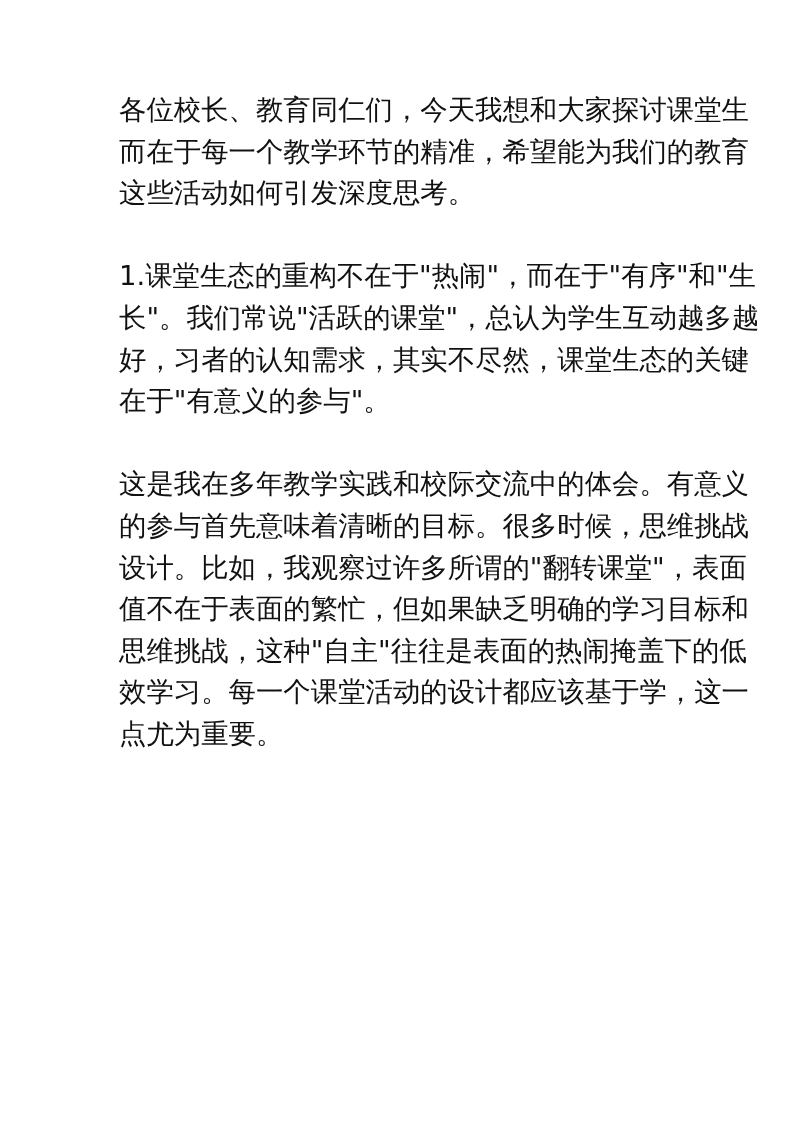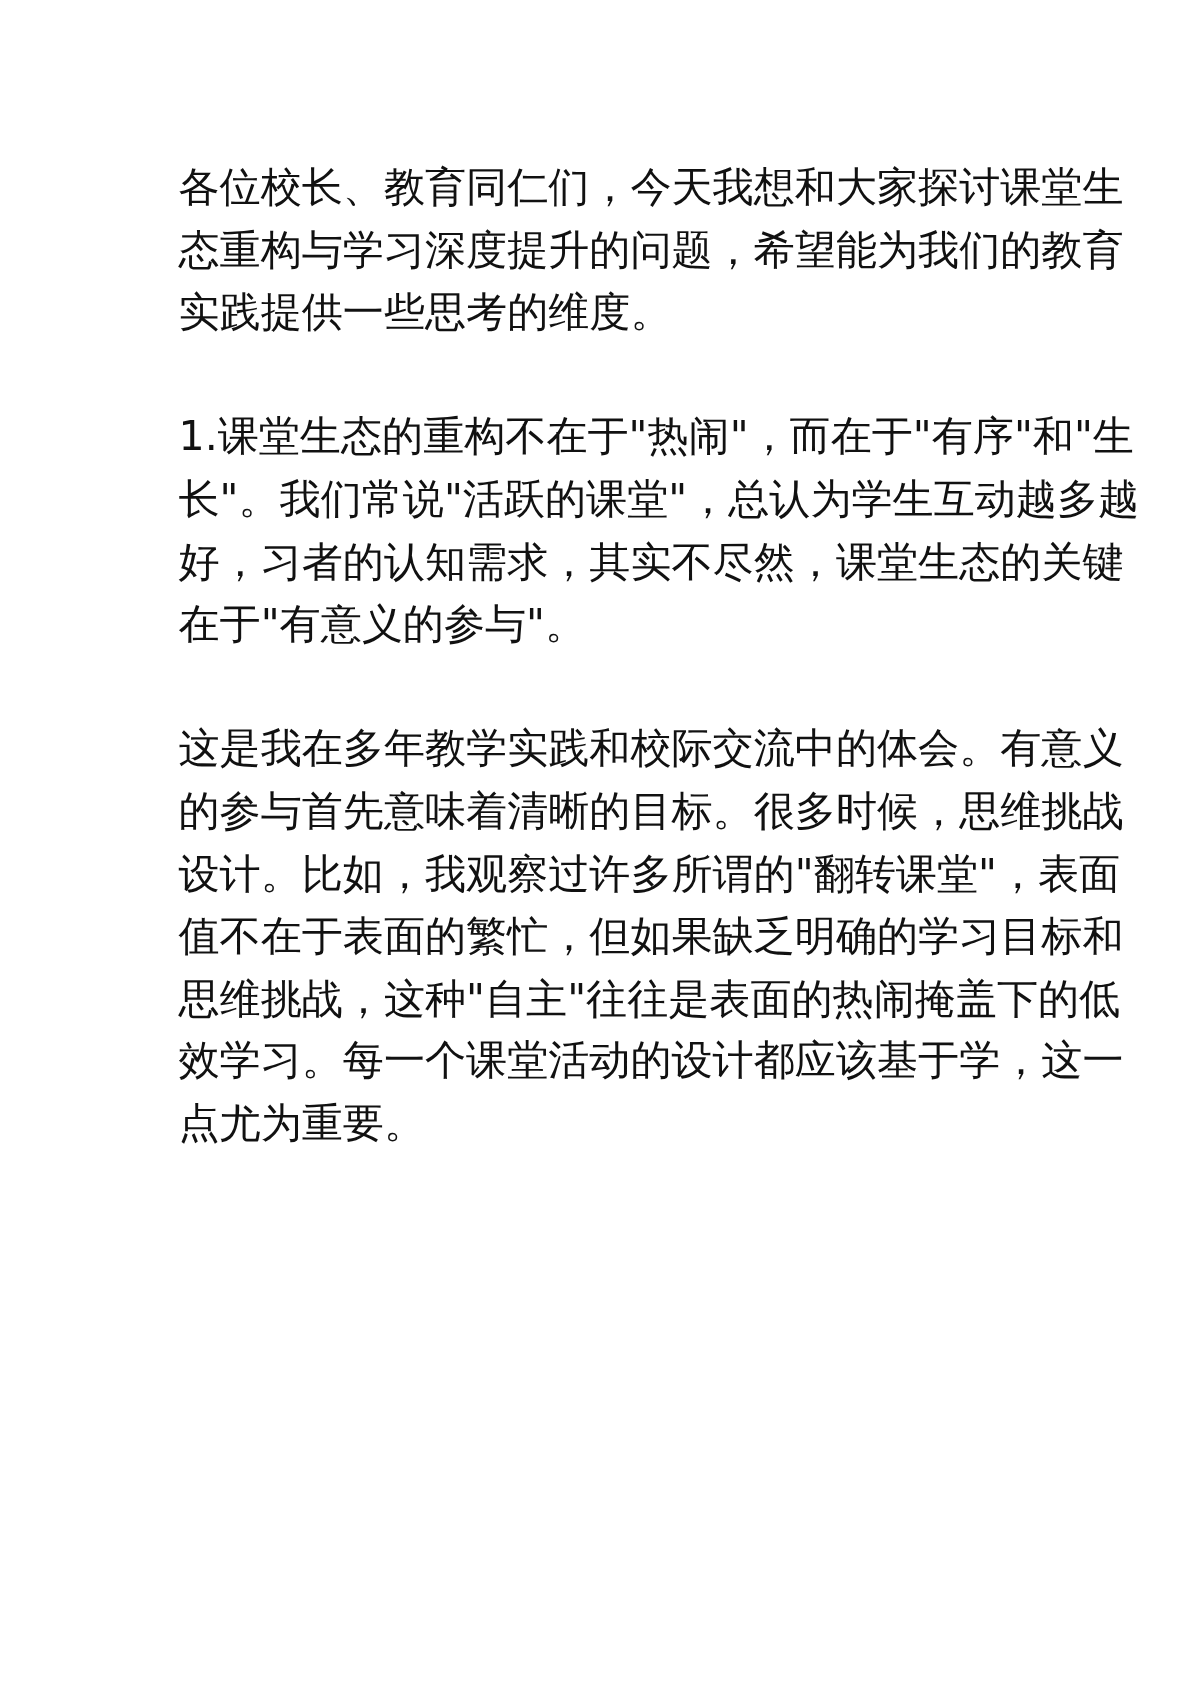--- a/index.html
+++ b/index.html
@@ -11,21 +11,21 @@
       width: 793px;
       height: 1122px;
       position: relative;
       overflow: hidden;
       font-family: "DejaVu Sans", "Liberation Sans", sans-serif;
       color: #111111;
     }
     .page {
       position: absolute;
       left: 119px;
-      top: 105px;
+      top: 89px;
       width: 580px;
     }
     .line {
       display: block;
       height: 41.6px;
       line-height: 41.6px;
       font-size: 27.4px;
       white-space: nowrap;
       letter-spacing: 0px;
     }
@@ -34,22 +34,22 @@
       height: 41.6px;
     }
   </style>
 </head>
 <body>
 
 <div class="page">
 
   <div class="paragraph">
     <span class="line">各位校长、教育同仁们，今天我想和大家探讨课堂生</span>
-    <span class="line">态重构与学习深度提升的问题，希望能为我们的教育</span>
-    <span class="line">实践提供一些思考的维度。</span>
+    <span class="line">而在于每一个教学环节的精准，希望能为我们的教育</span>
+    <span class="line">这些活动如何引发深度思考。</span>
   </div>
 
   <div class="blank"></div>
 
   <div class="paragraph">
     <span class="line">1.课堂生态的重构不在于"热闹"，而在于"有序"和"生</span>
     <span class="line">长"。我们常说"活跃的课堂"，总认为学生互动越多越</span>
     <span class="line">好，习者的认知需求，其实不尽然，课堂生态的关键</span>
     <span class="line">在于"有意义的参与"。</span>
   </div>

